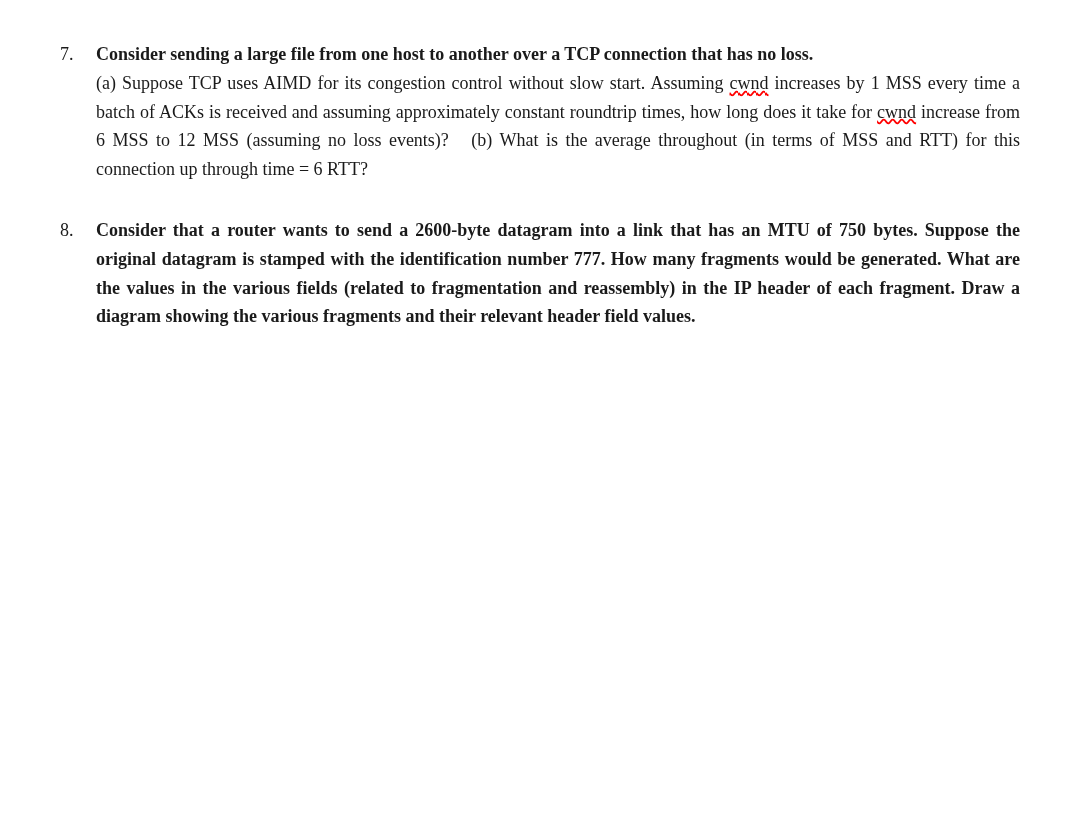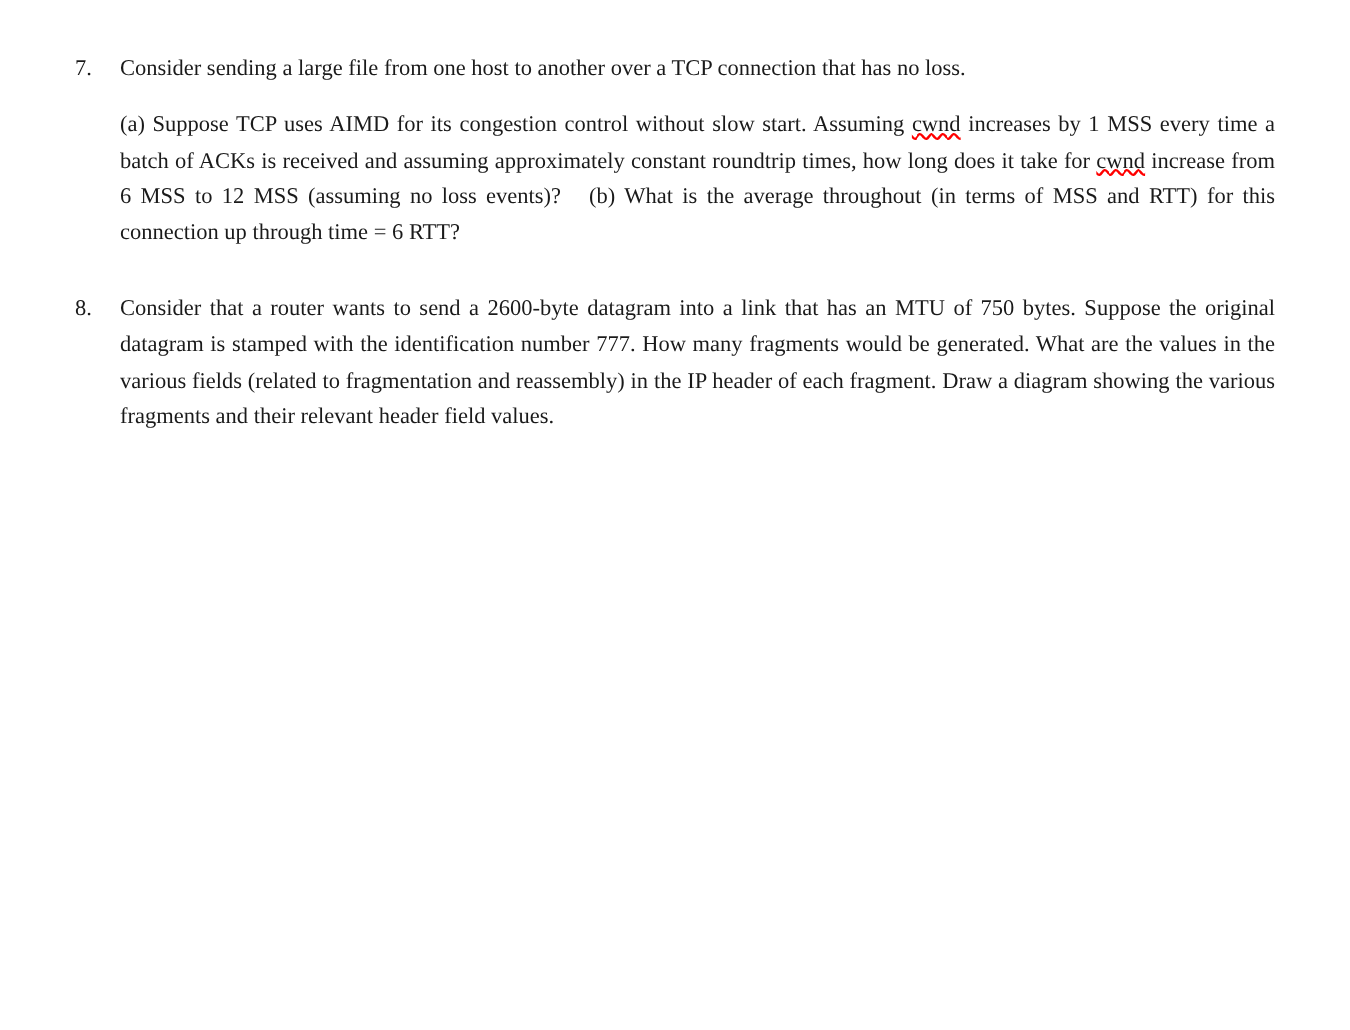--- a/index.html
+++ b/index.html
@@ -29,24 +29,25 @@
     }
 
     .question-number {
       min-width: 36px;
       font-size: 18px;
     }
 
     .question-text {
       flex: 1;
       text-align: justify;
+      font-weight: bold;
     }
 
     .sub-question {
-      margin-top: 16px;
+      margin-top: 0;
       margin-left: 36px;
       text-align: justify;
     }
 
     .cwnd {
       text-decoration: underline wavy red;
       text-decoration-skip-ink: none;
     }
 
     p {

